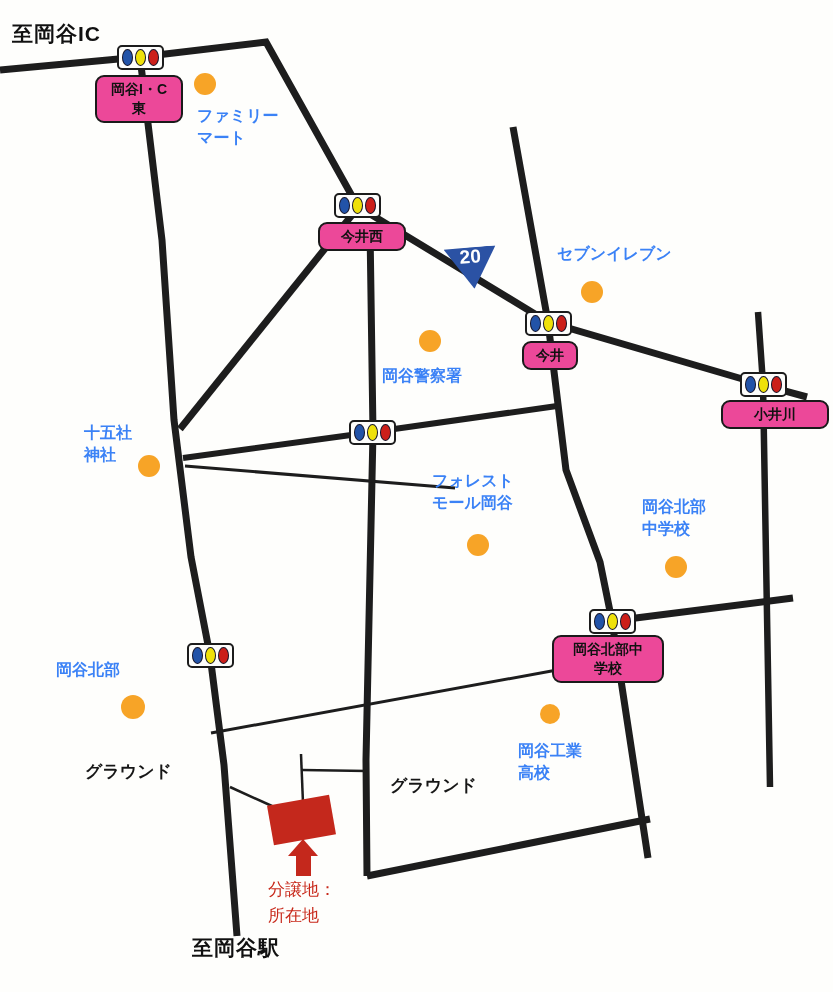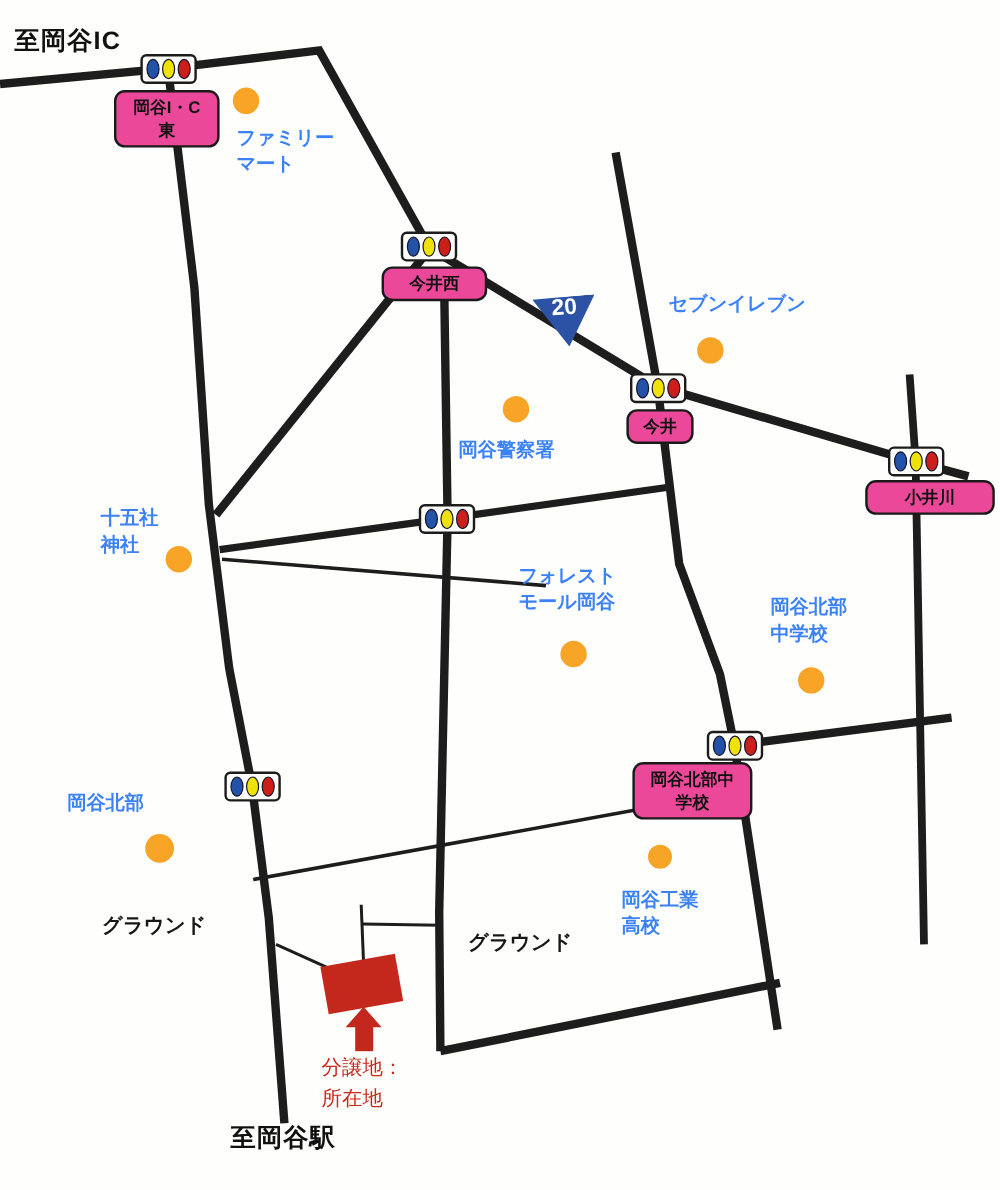--- a/index.html
+++ b/index.html
@@ -203,21 +203,21 @@
     <span class="lamp blue"></span>
       <span class="lamp yellow"></span>
       <span class="lamp red"></span>
   </div>
 
   <div class="sig-label" style="left:95px; top:75px; width:88px;">岡谷I・C
 東</div>
   <div class="sig-label" style="left:318px; top:222px; width:88px;">今井西</div>
   <div class="sig-label" style="left:522px; top:341px; width:56px;">今井</div>
   <div class="sig-label" style="left:721px; top:400px; width:108px;">小井川</div>
-  <div class="sig-label" style="left:527px; top:635px; width:100px;">岡谷北部中
+  <div class="sig-label" style="left:552px; top:635px; width:112px;">岡谷北部中
 学校</div>
 
   <div class="dot" style="left:194px; top:73px;"></div>
   <div class="dot" style="left:581px; top:281px;"></div>
   <div class="dot" style="left:419px; top:330px;"></div>
   <div class="dot" style="left:138px; top:455px;"></div>
   <div class="dot" style="left:467px; top:534px;"></div>
   <div class="dot" style="left:665px; top:556px;"></div>
   <div class="dot" style="left:121px; top:695px; width:24px; height:24px;"></div>
   <div class="dot" style="left:540px; top:704px; width:20px; height:20px;"></div>

